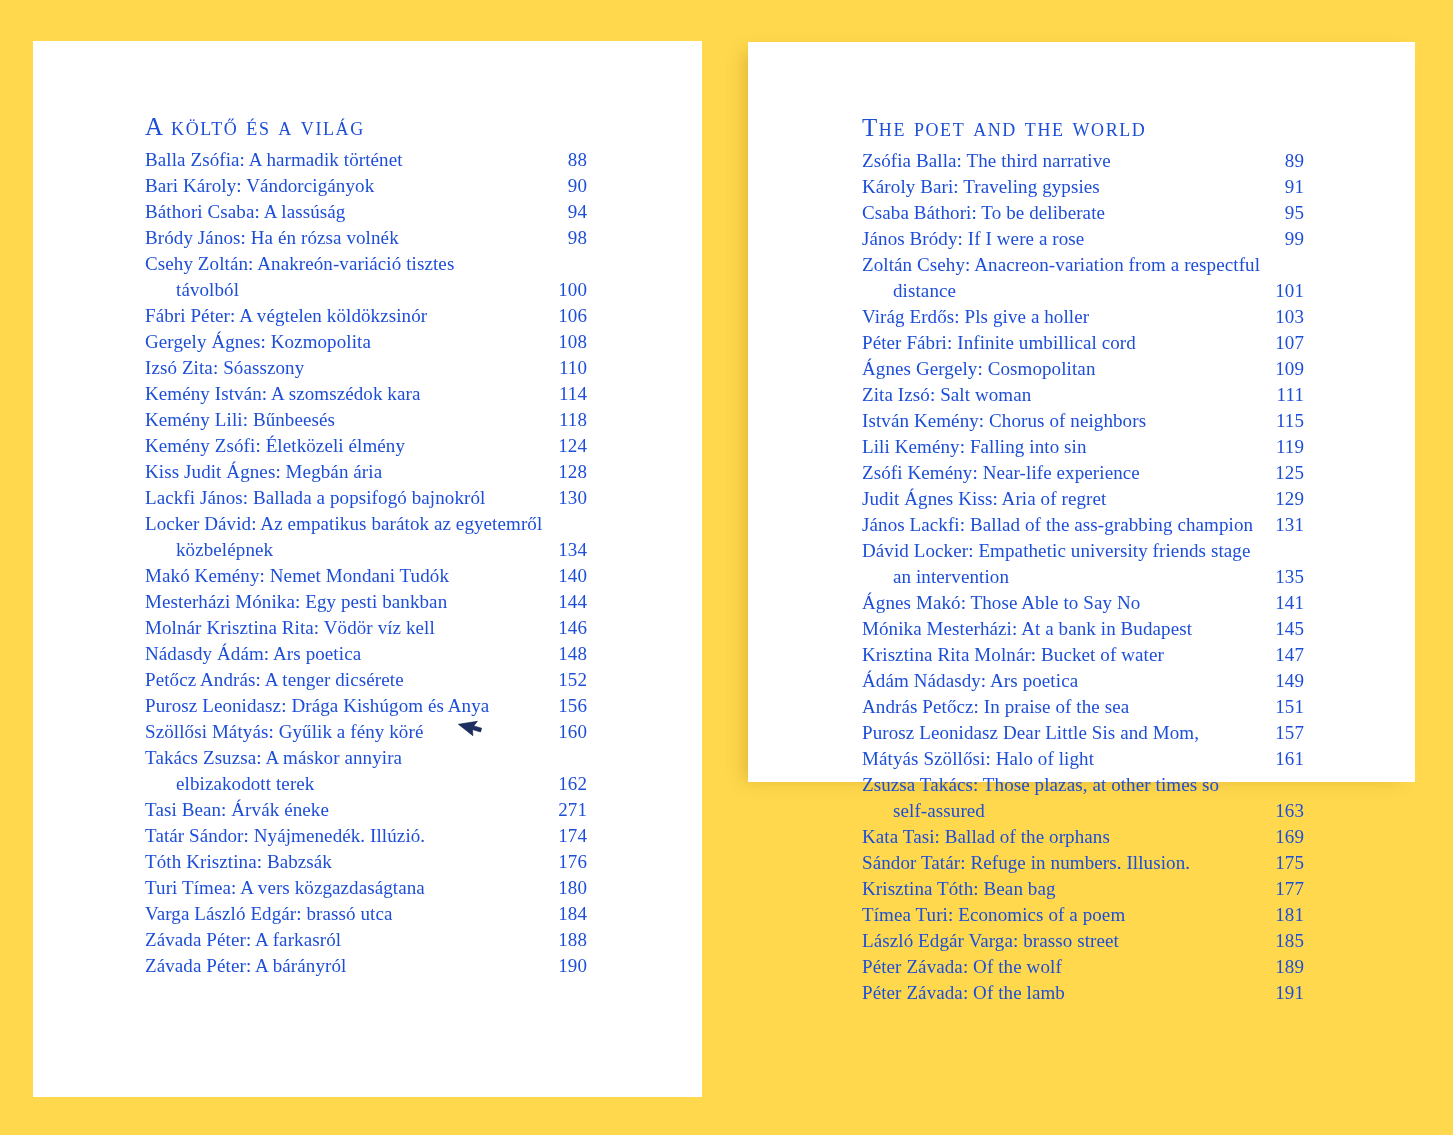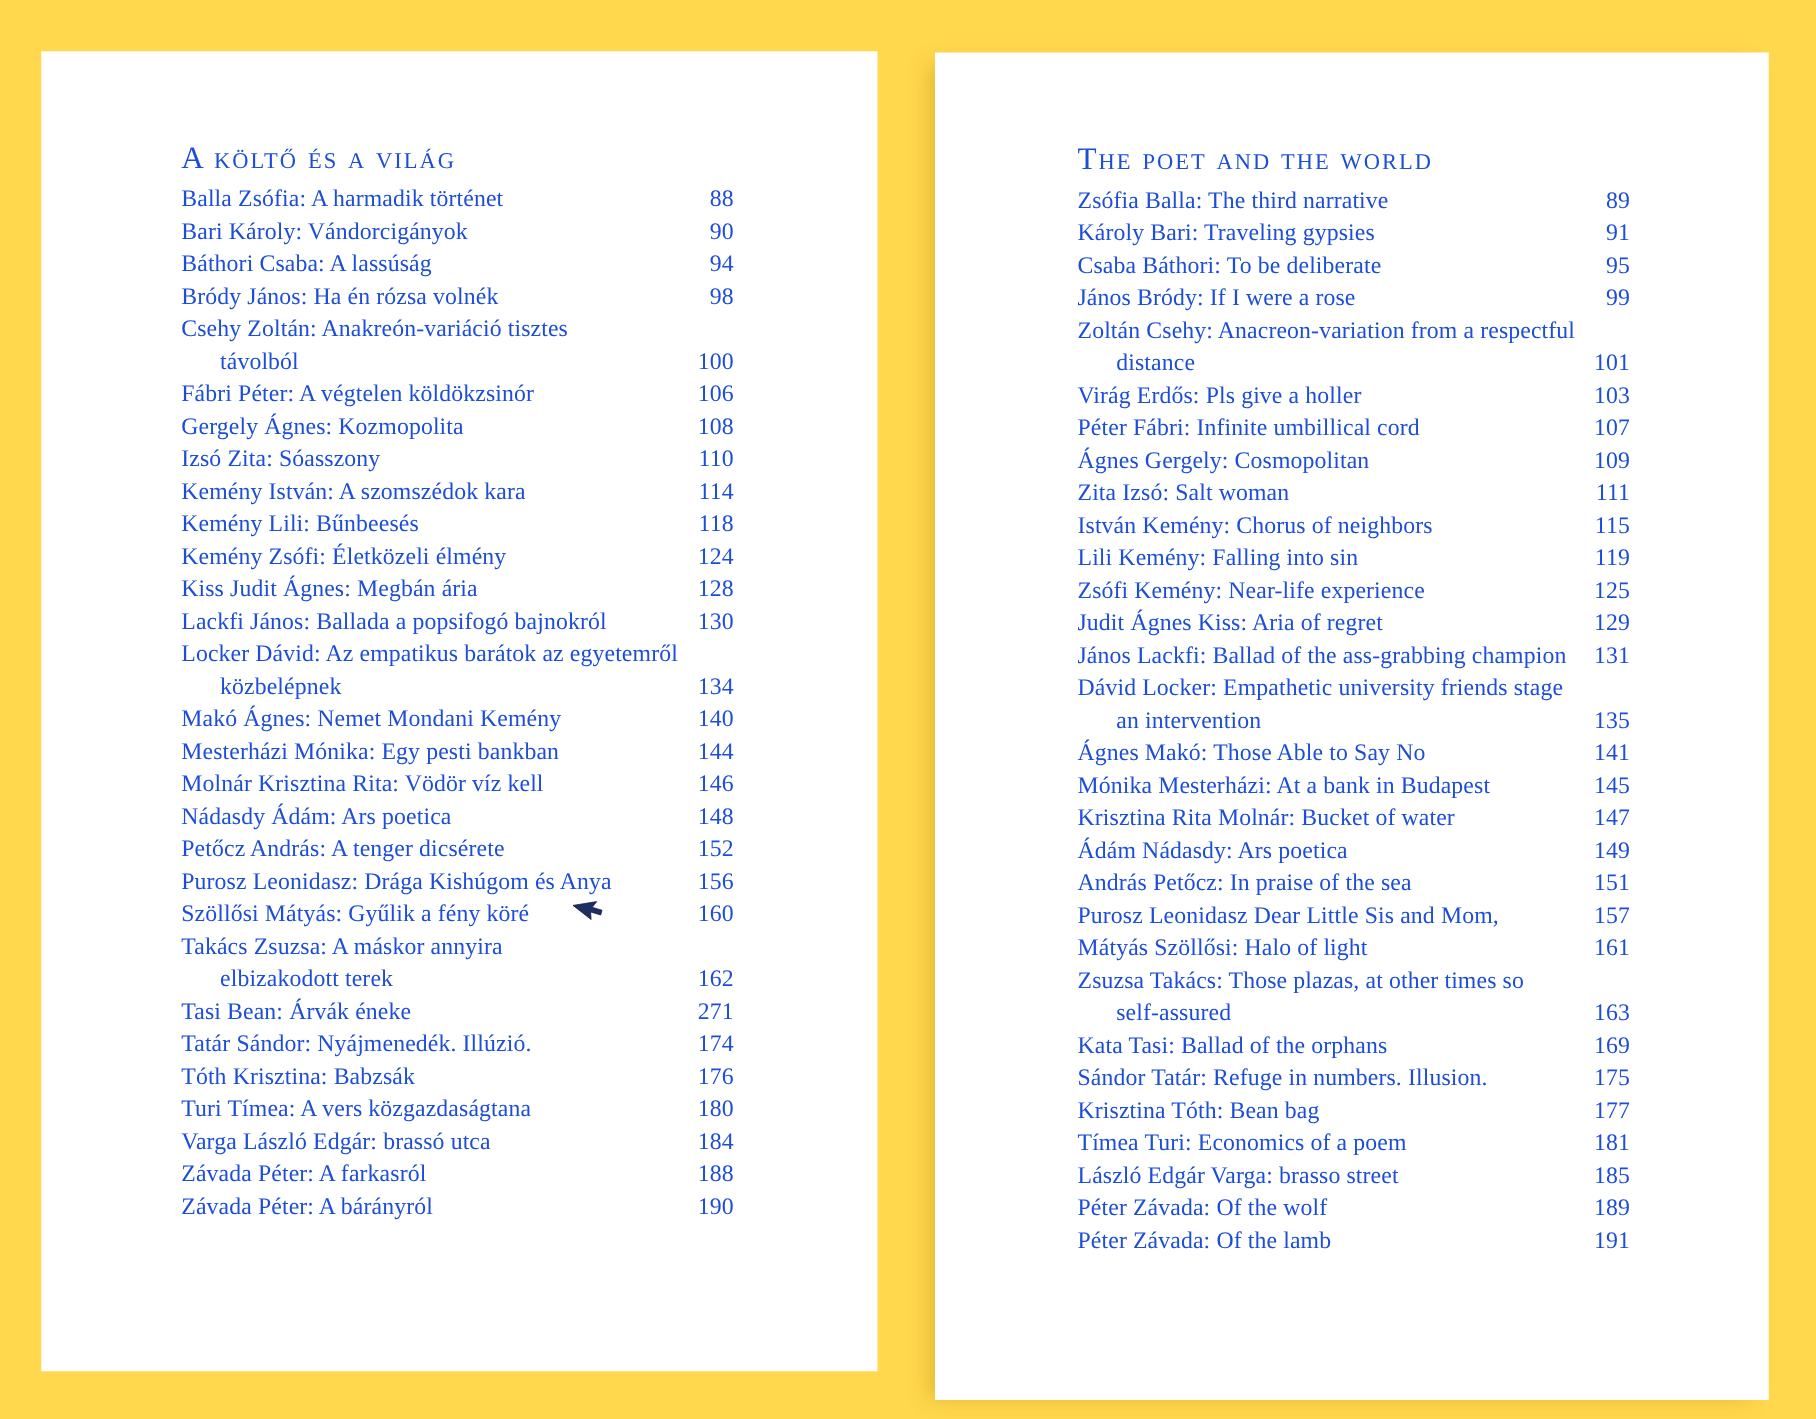--- a/index.html
+++ b/index.html
@@ -25,21 +25,21 @@
     left: 33px;
     top: 41px;
     width: 669px;
     height: 1056px;
     padding: 72px 115px 0 112px;
   }
   .page-right {
     left: 748px;
     top: 42px;
     width: 667px;
-    height: 1078px;
+    height: 740px;
     padding: 72px 111px 0 114px;
     box-shadow: -10px 4px 16px -6px rgba(170, 120, 0, 0.35);
   }
   .toc-title {
     font-variant: small-caps;
     font-size: 25px;
     line-height: 28px;
     letter-spacing: 1.6px;
     margin-bottom: 6px;
     white-space: nowrap;
@@ -168,21 +168,21 @@
           <div class="toc-line">
             <span class="toc-text">Locker Dávid: Az empatikus barátok az egyetemről</span>
           </div>
           <div class="toc-line cont">
             <span class="toc-text">közbelépnek</span>
             <span class="toc-num">134</span>
           </div>
         </div>
         <div class="toc-entry">
           <div class="toc-line">
-            <span class="toc-text">Makó Ágnes: Nemet Mondani Kemény</span>
+            <span class="toc-text">Makó Kemény: Nemet Mondani Tudók</span>
             <span class="toc-num">140</span>
           </div>
         </div>
         <div class="toc-entry">
           <div class="toc-line">
             <span class="toc-text">Mesterházi Mónika: Egy pesti bankban</span>
             <span class="toc-num">144</span>
           </div>
         </div>
         <div class="toc-entry">

